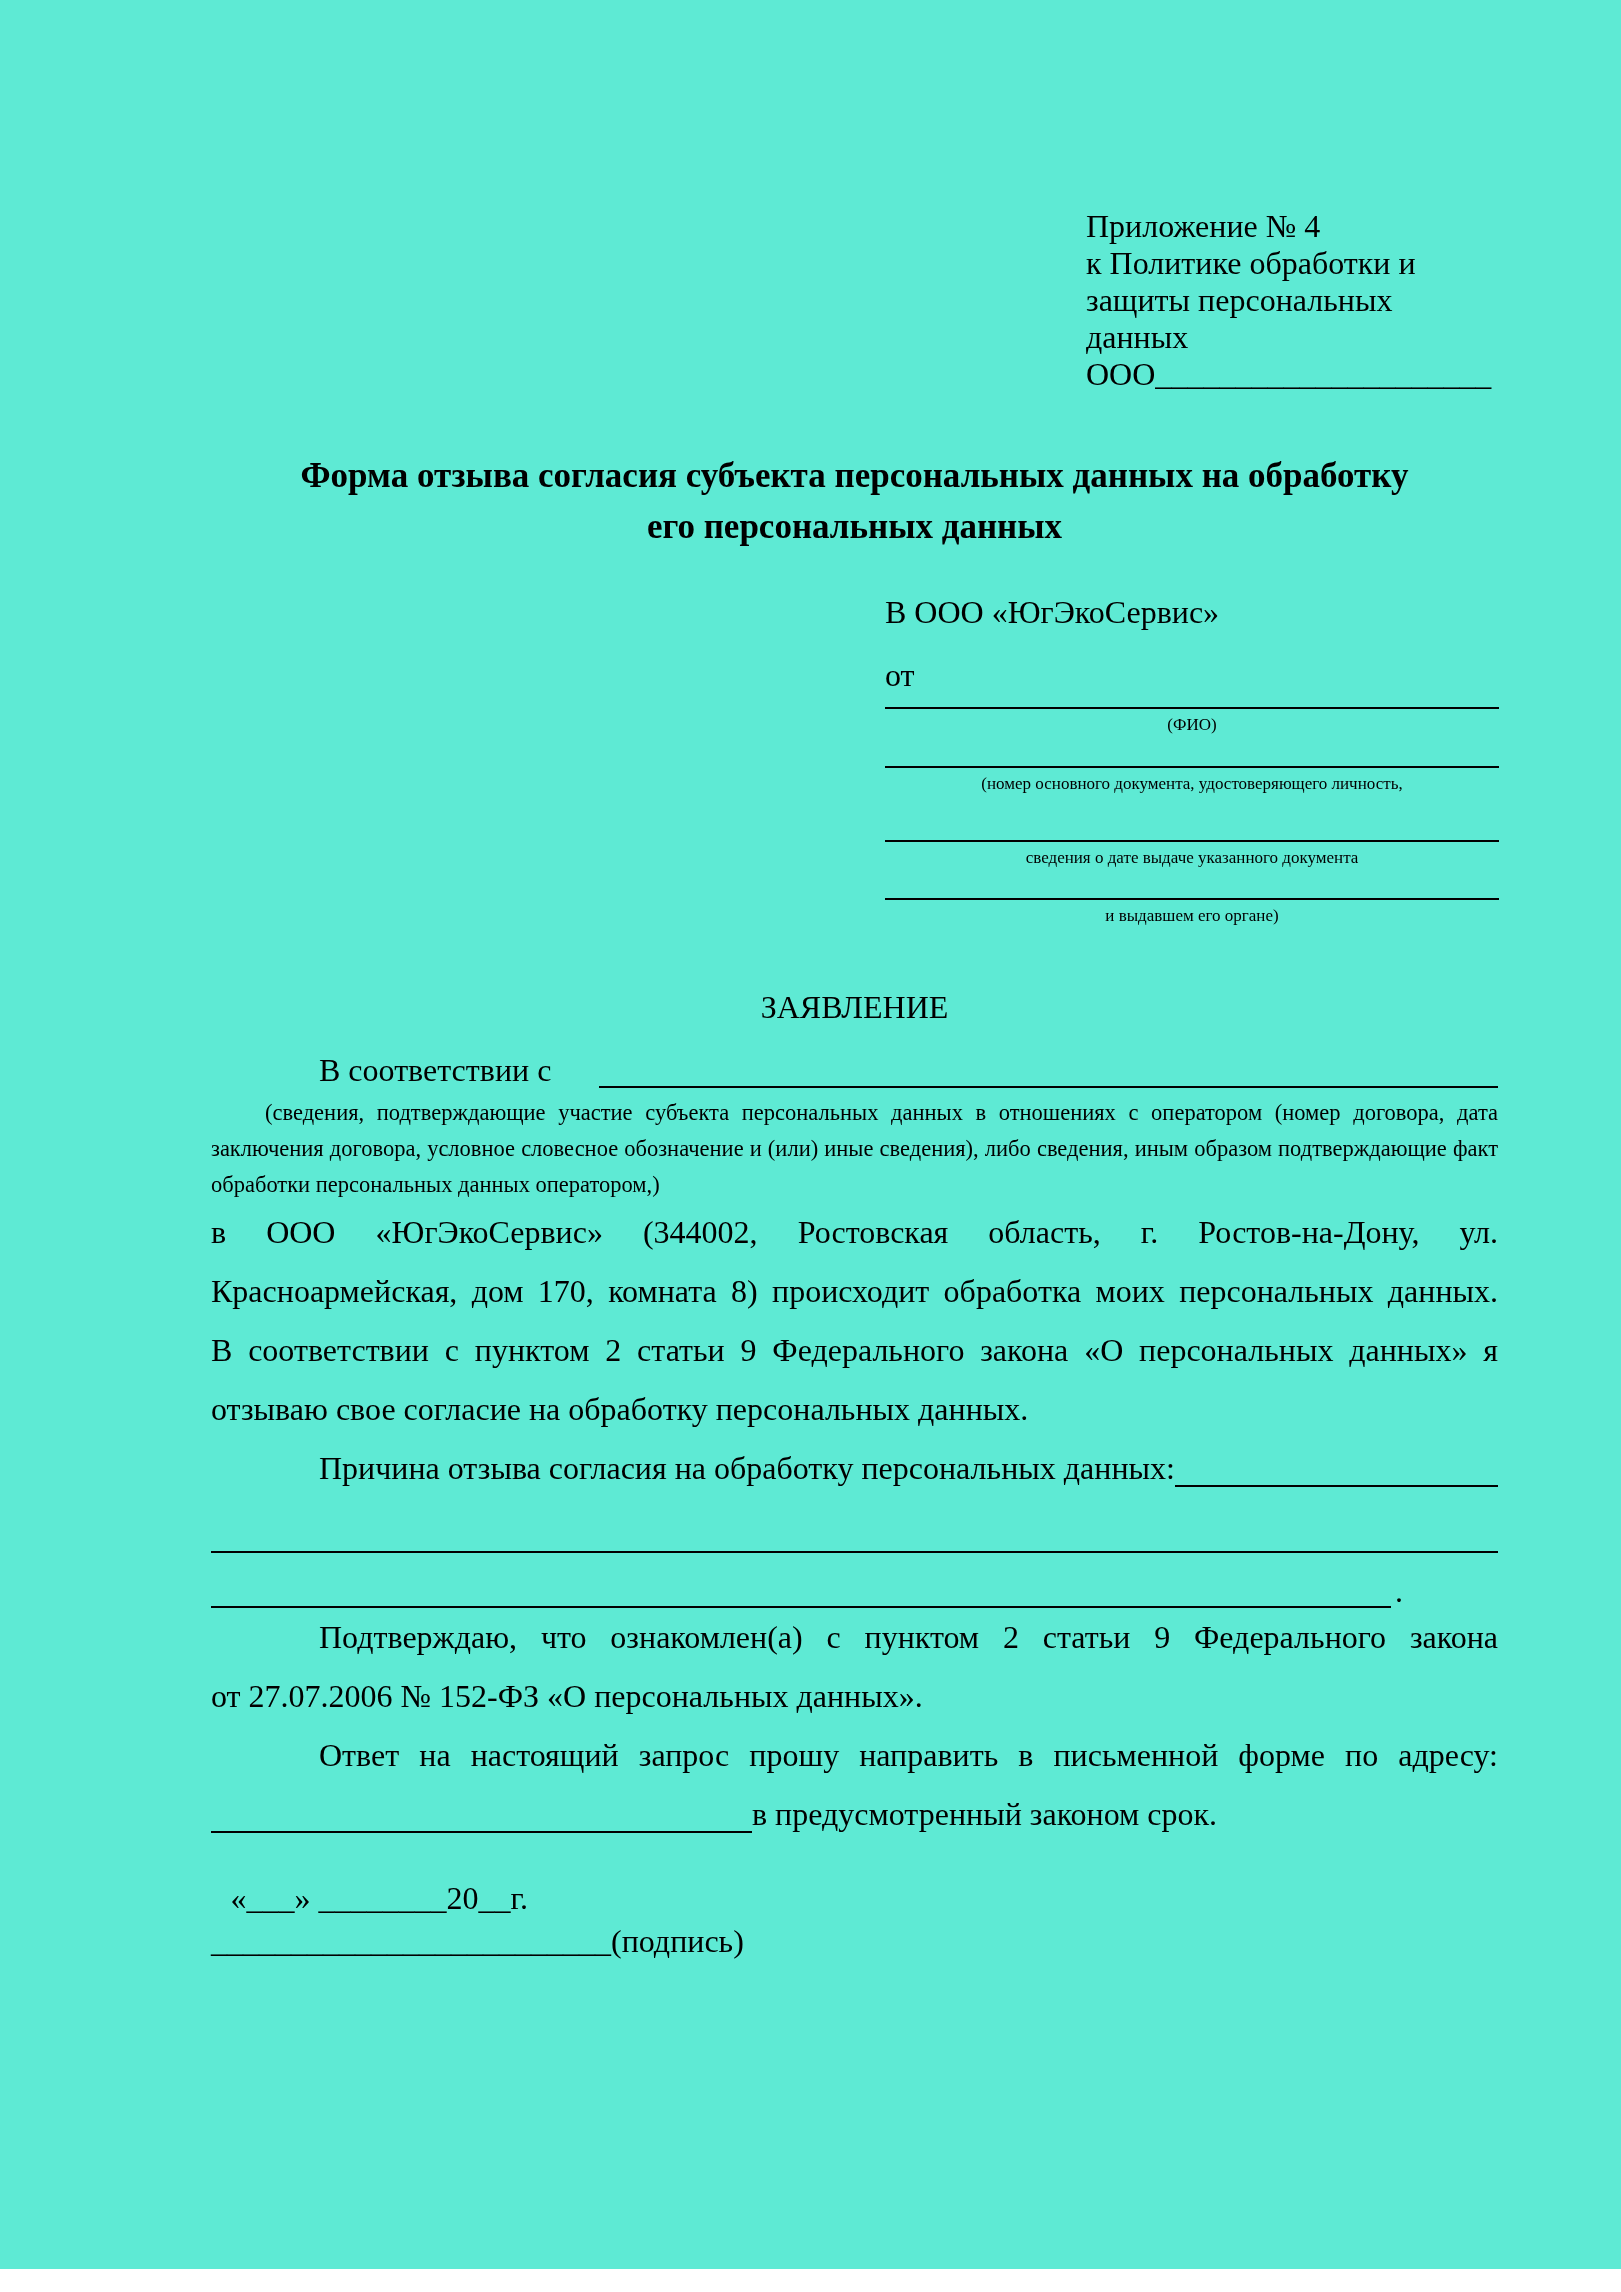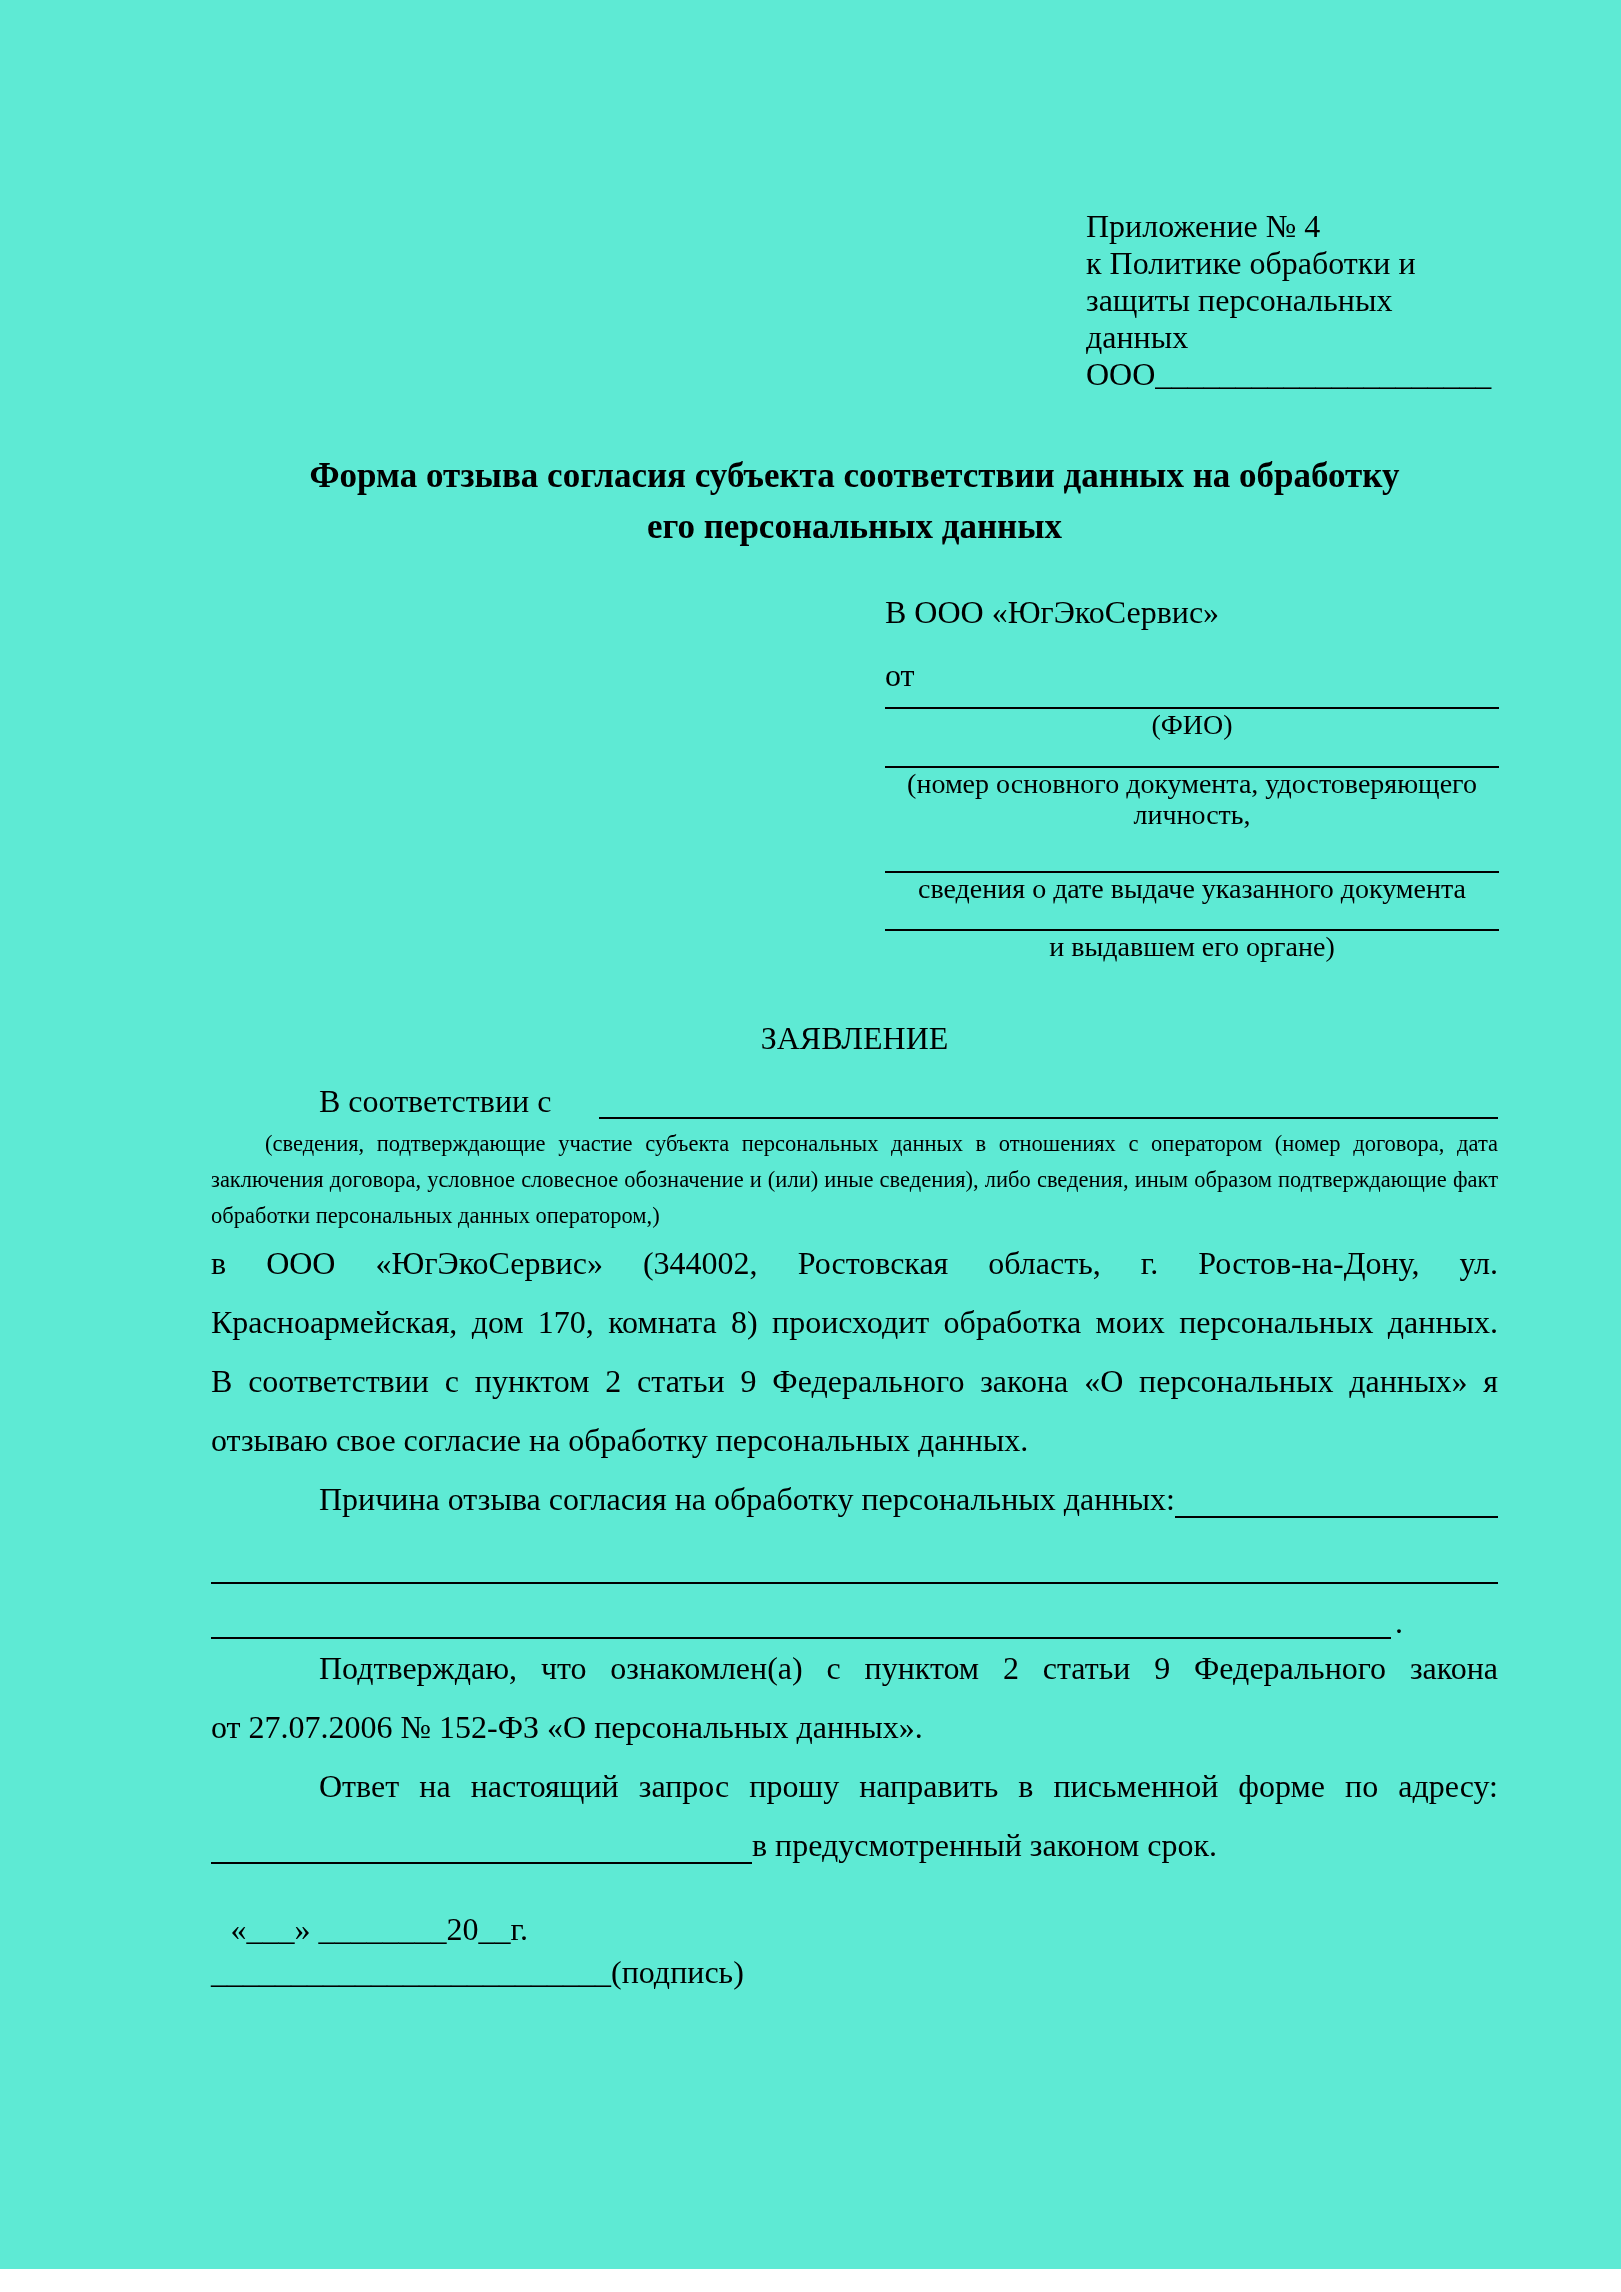--- a/index.html
+++ b/index.html
@@ -14,21 +14,21 @@
   }
   
   .appendix { width:412px; margin-left:auto; line-height:37px; }
   .ooo-row { white-space:nowrap; }
   
   .title { margin-top:57px; text-align:center; font-weight:bold; font-size:35px; line-height:51px; }
   
   .addressee { margin-top:29px; margin-left:674px; width:614px; }
   .addr-line { line-height:63px; }
   .uline { height:0; border-top:2.9px solid #000; }
-  .cap { font-size:28px; line-height:31px; text-align:center; margin-bottom:25.5px; }
+  .cap { font-size:17px; line-height:31px; text-align:center; margin-bottom:25.5px; }
   .cap2 { margin-bottom:41px; }
   
   .heading { margin-top:57px; text-align:center; line-height:39px; }
   .row { display:flex; align-items:flex-end; height:59px; }
   .row > span { line-height:59px; white-space:nowrap; }
   .fill { flex:1 1 auto; border-bottom:2.9px solid #000; margin-bottom:11.8px; }
   .intro-row { margin-top:21.6px; height:43px;gap:48px; }
   .intro-row > span { line-height:43px; }
   .intro-row .fill { margin-bottom:3.9px; }
   .indent-sp { margin-left:108px; }
@@ -53,21 +53,21 @@
 <div class="page">
 
   <div class="appendix">
     <div>Приложение № 4</div>
     <div>к Политике обработки и</div>
     <div>защиты персональных данных</div>
     <div class="ooo-row"><span>ООО</span><span>_____________________</span></div>
   </div>
 
   <div class="title">
-    <div>Форма отзыва согласия субъекта соответствии данных на обработку</div>
+    <div>Форма отзыва согласия субъекта персональных данных на обработку</div>
     <div>его персональных данных</div>
   </div>
 
   <div class="addressee">
     <div class="addr-line">В ООО «ЮгЭкоСервис»</div>
     <div class="addr-line">от</div>
     <div class="uline"></div>
     <div class="cap">(ФИО)</div>
     <div class="uline"></div>
     <div class="cap cap2">(номер основного документа, удостоверяющего личность,</div>

